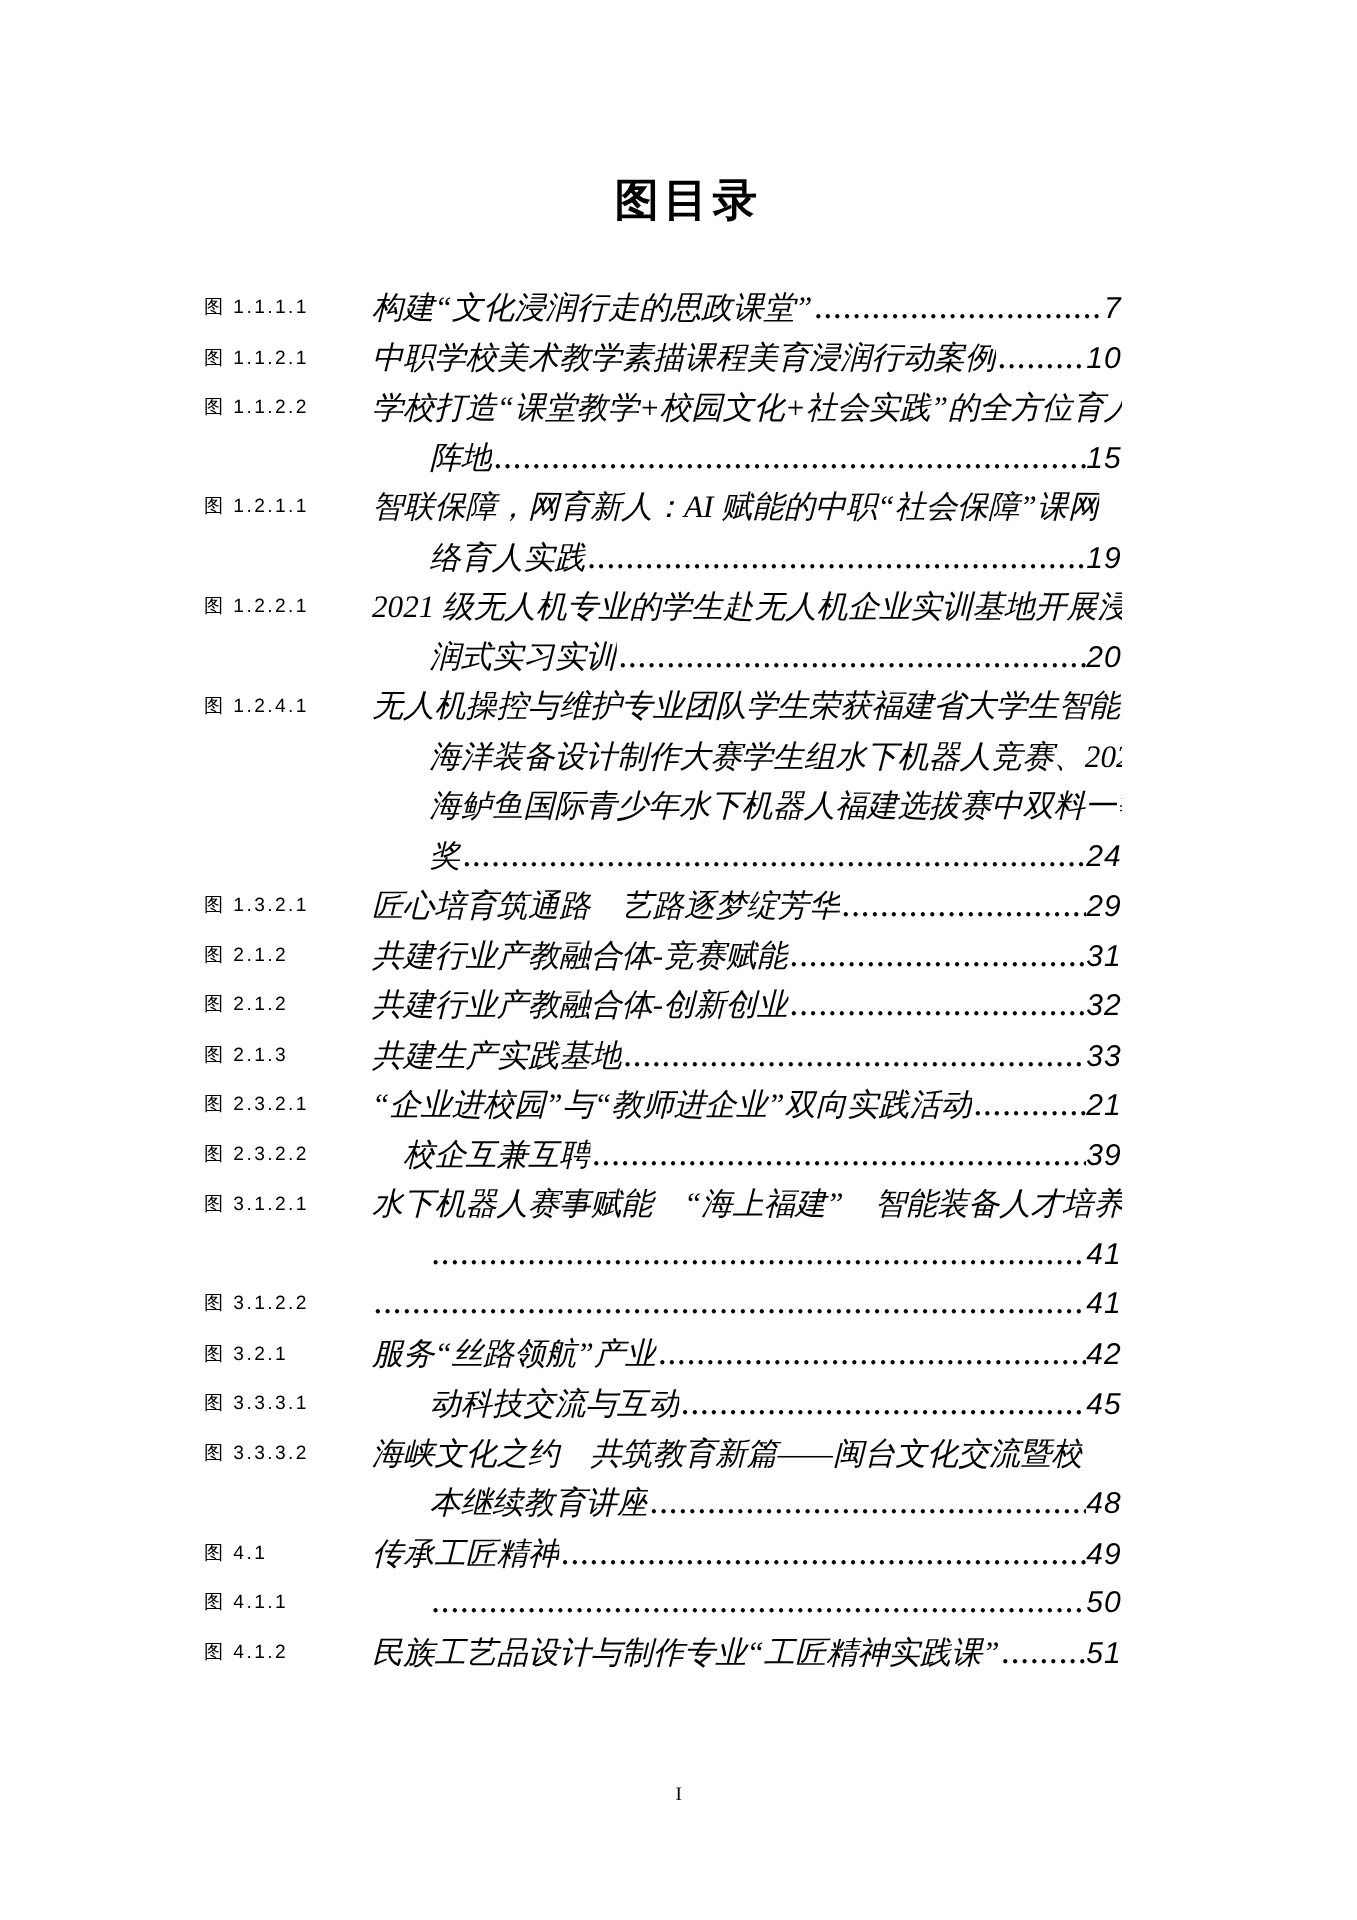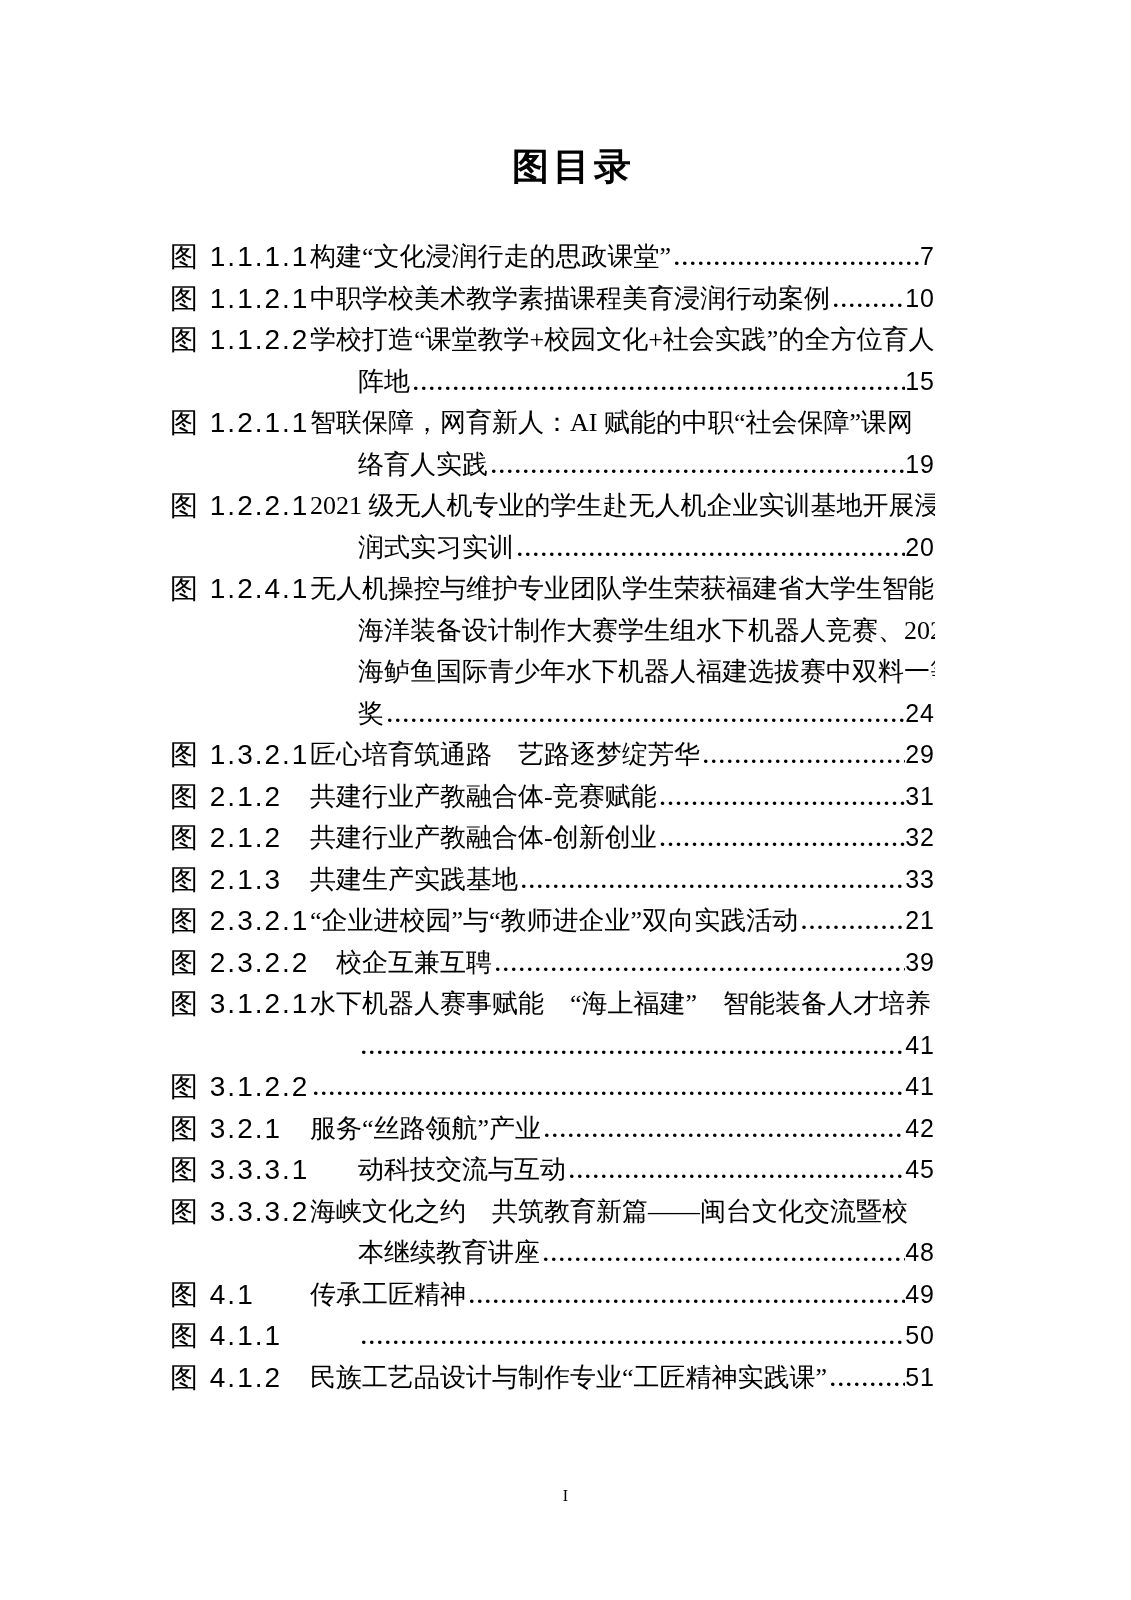--- a/index.html
+++ b/index.html
@@ -25,35 +25,36 @@
     padding-left: 170px;
     padding-right: 196px;
   }
   .toc-entry {
     display: flex;
     align-items: flex-start;
   }
   .entry-label {
     flex: 0 0 140px;
     font-family: "Liberation Sans", sans-serif;
-    font-size: 28px;
+    font-size: 16px;
     letter-spacing: 2px;
     line-height: 41.5px;
     white-space: nowrap;
   }
   .entry-content {
     flex: 1 1 auto;
     min-width: 0;
   }
   .entry-line {
     display: flex;
     align-items: baseline;
     height: 41.5px;
     line-height: 41.5px;
     font-size: 26px;
+    font-style: italic;
   }
   .entry-line.cont {
     padding-left: 48px;
   }
   .line-text {
     flex: 0 1 auto;
     white-space: nowrap;
     overflow: hidden;
   }
   .leader {

